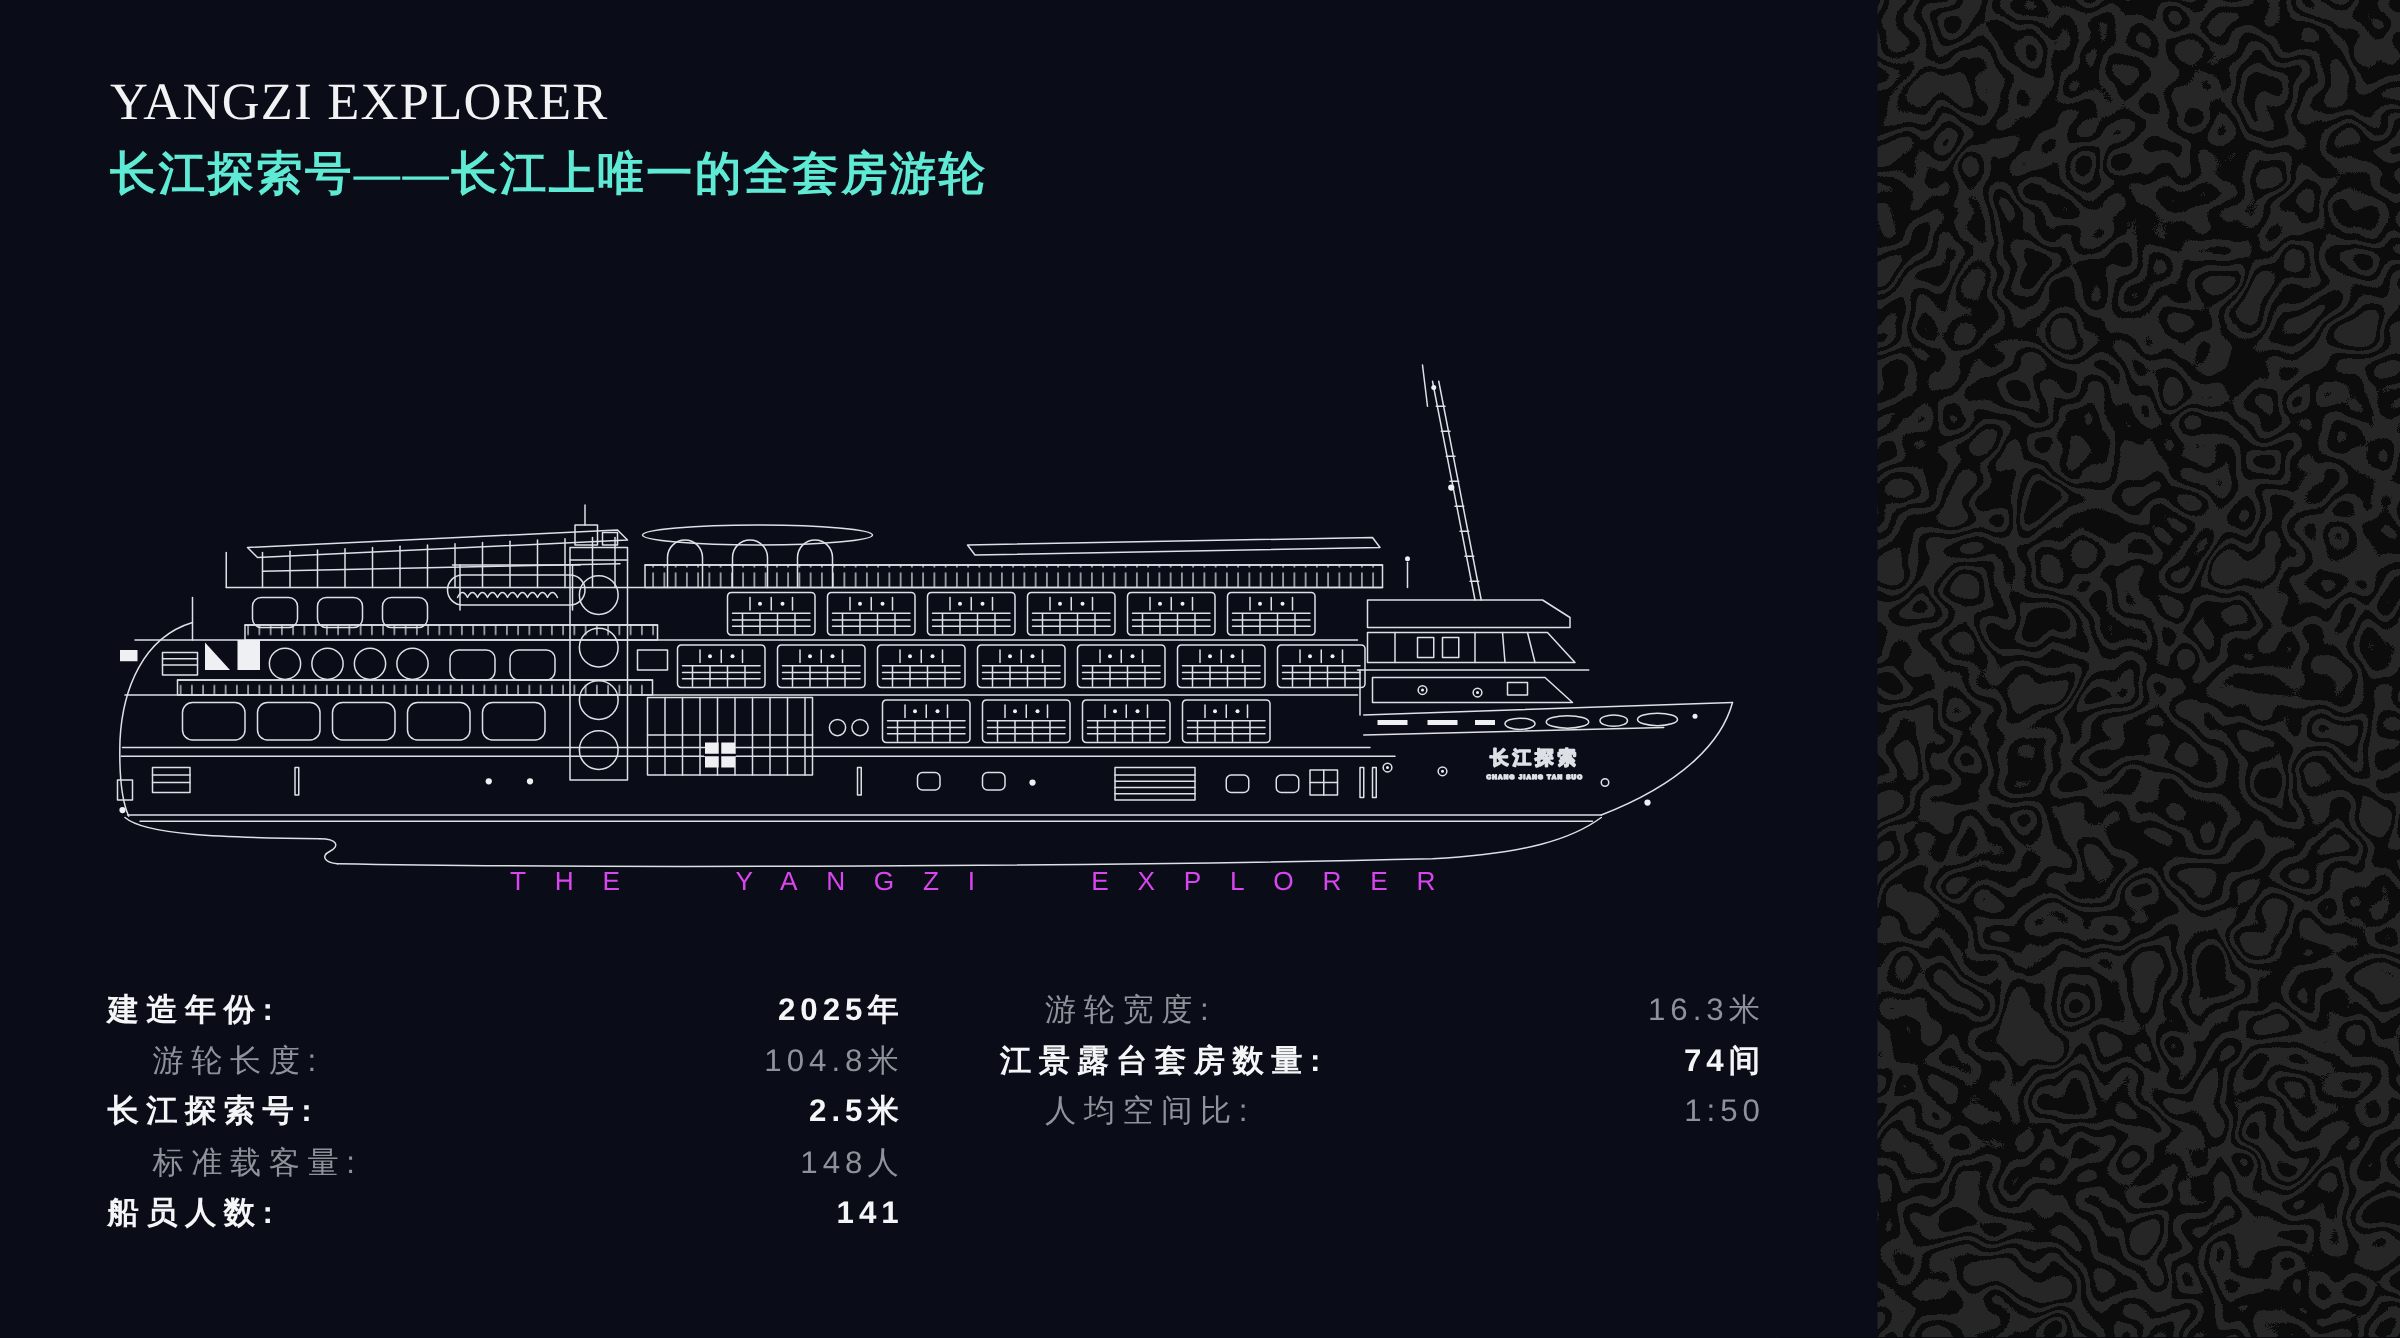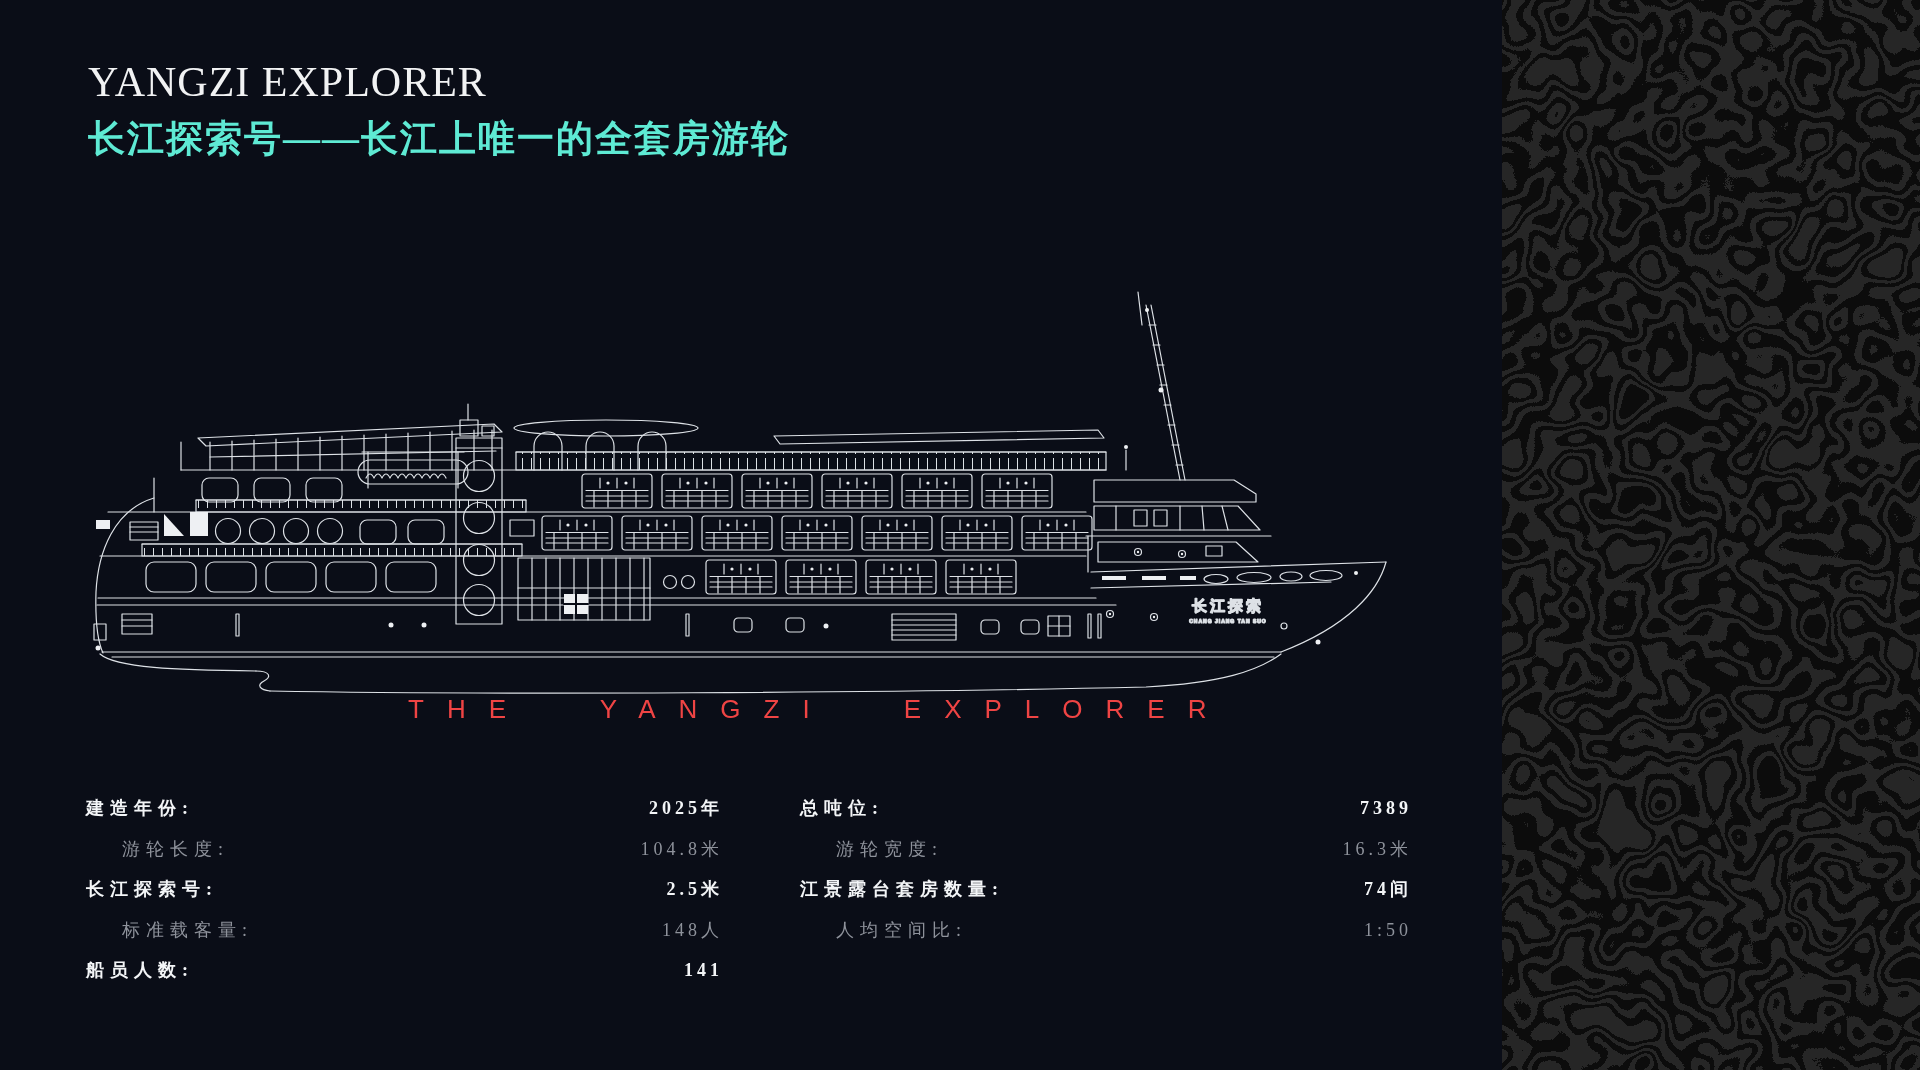--- a/index.html
+++ b/index.html
@@ -11,29 +11,29 @@
          font-size:42px;font-weight:500;letter-spacing:1px;white-space:nowrap;}
   .subtitle{position:absolute;left:88px;top:114px;color:#5eead4;
          font-family:"Liberation Serif","DejaVu Serif",serif;
          font-size:37px;font-weight:700;letter-spacing:2px;white-space:nowrap;}
   
   #ship-wrap{position:absolute;left:86px;top:290px;width:1340px;height:450px;}
   .s{stroke:#dde1e6;stroke-width:1.2;fill:none;stroke-linecap:round;stroke-linejoin:round;}
   .f{fill:#eef0f3;stroke:none;}
   .bowcn{fill:#eef0f3;font-size:15px;letter-spacing:3px;font-weight:700;}
   .bowen{fill:#d8dce1;font-size:5px;letter-spacing:1px;font-weight:700;}
-  .caption{position:absolute;left:408px;top:694px;color:#ef4444;font-size:26px;font-weight:500;
+  .caption{position:absolute;left:408px;top:694px;color:#d946ef;font-size:21px;font-weight:500;
          letter-spacing:23px;word-spacing:41px;white-space:nowrap;}
   
   .specs{position:absolute;top:788px;left:0;width:1920px;color:#fff;}
   .spec-col{position:absolute;top:0;}
   .col-left{left:86px;width:637px;}
   .col-right{left:800px;width:612px;}
   .spec-row{display:flex;justify-content:space-between;align-items:flex-end;
-            height:40.5px;line-height:40.5px;font-size:18px;white-space:nowrap;font-family:Liberation Serif, serif;}
+            height:40.5px;line-height:40.5px;font-size:25px;white-space:nowrap;}
   .spec-label{letter-spacing:6px;}
   .spec-value{letter-spacing:4px;}
   .bright{color:#f3f5f7;font-weight:700;}
   .dim{color:#8e929b;font-weight:400;margin-left:36px;}
   
   #strip{position:absolute;right:0;top:0;width:418px;height:1070px;}
 </style>
 </head>
 <body>
 
@@ -322,24 +322,20 @@
       <div class="spec-row dim">
         <span class="spec-label">标准载客量:</span>
         <span class="spec-value">148人</span>
       </div>
       <div class="spec-row bright">
         <span class="spec-label">船员人数:</span>
         <span class="spec-value">141</span>
       </div>
     </div>
     <div class="spec-col col-right">
-      <div class="spec-row bright">
-        <span class="spec-label">总吨位:</span>
-        <span class="spec-value">7389</span>
-      </div>
       <div class="spec-row dim">
         <span class="spec-label">游轮宽度:</span>
         <span class="spec-value">16.3米</span>
       </div>
       <div class="spec-row bright">
         <span class="spec-label">江景露台套房数量:</span>
         <span class="spec-value">74间</span>
       </div>
       <div class="spec-row dim">
         <span class="spec-label">人均空间比:</span>

